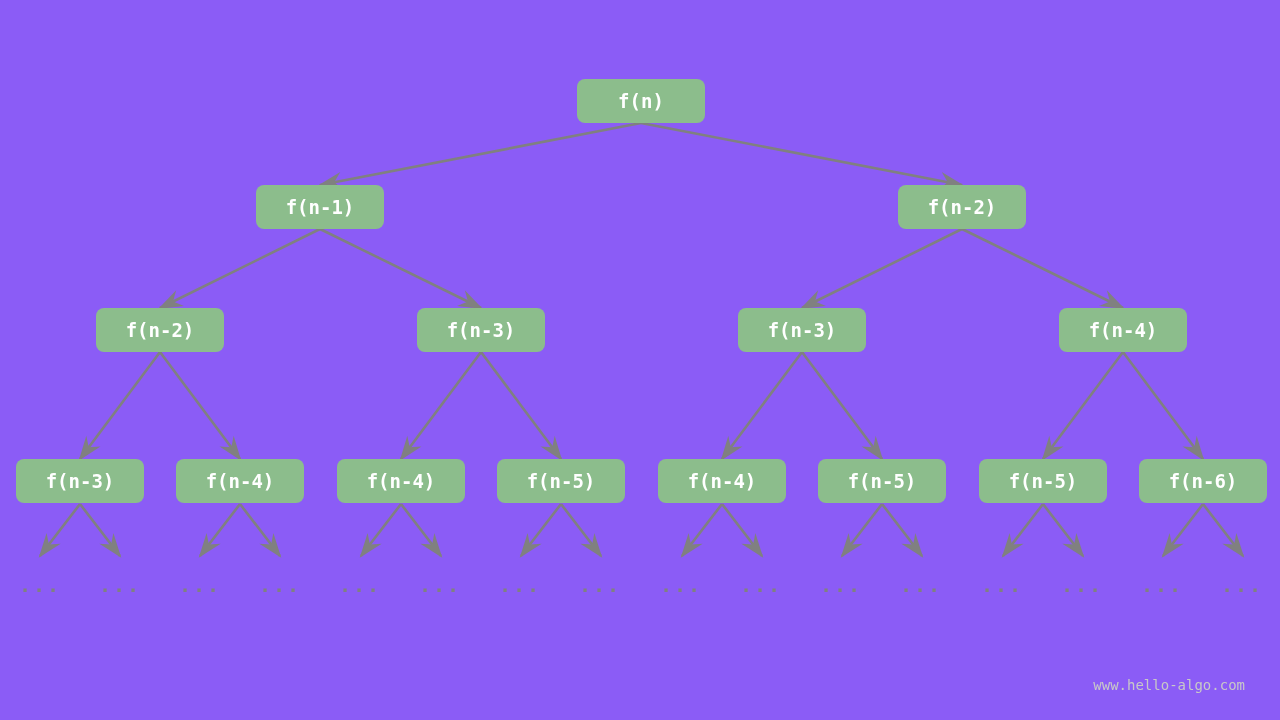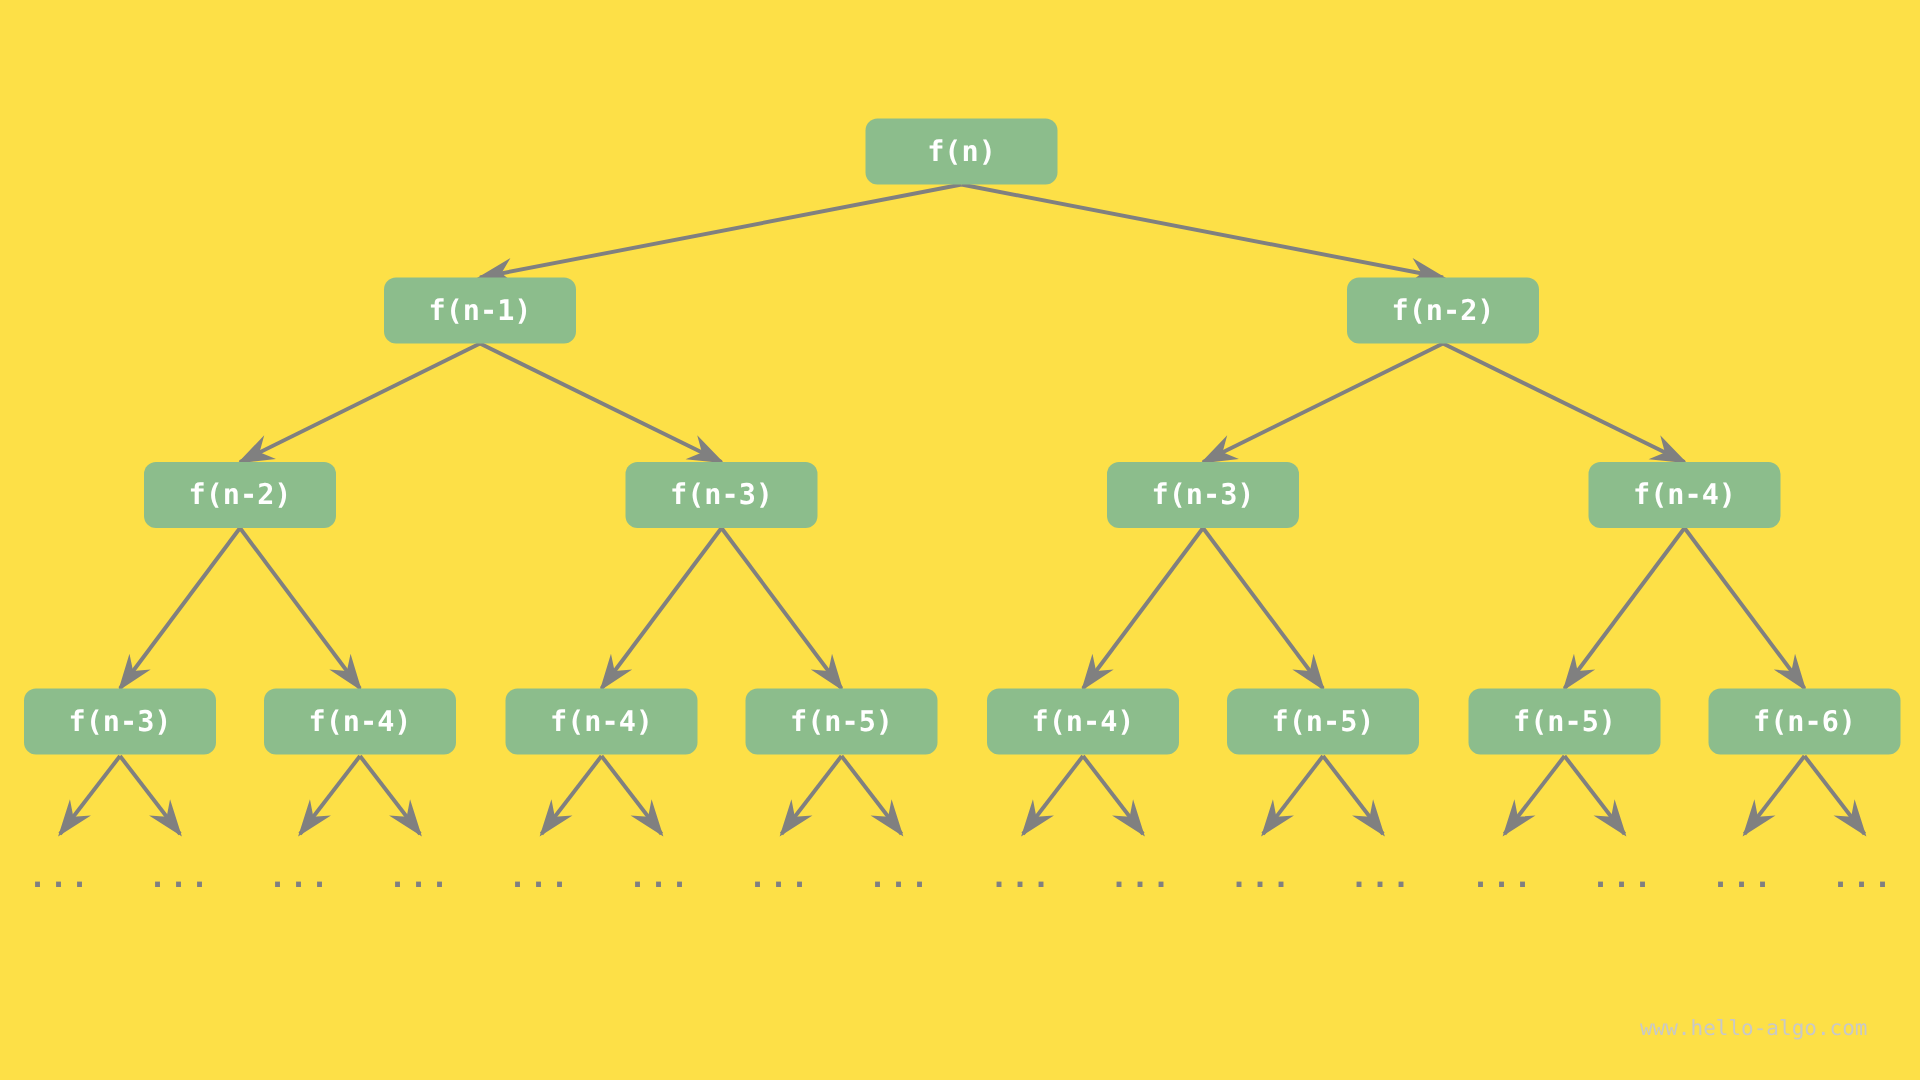--- a/index.html
+++ b/index.html
@@ -10,21 +10,21 @@
   body {
     width: 1280px;
     height: 720px;
     overflow: hidden;
     font-family: "DejaVu Sans Mono", monospace;
   }
   #diagram-root {
     position: relative;
     width: 1280px;
     height: 720px;
-    background: #fde047;
+    background: #8b5cf6;
   }
   svg.tree-canvas {
     position: absolute;
     top: 0;
     left: 0;
     width: 1280px;
     height: 720px;
     display: block;
   }
   .node-box {

